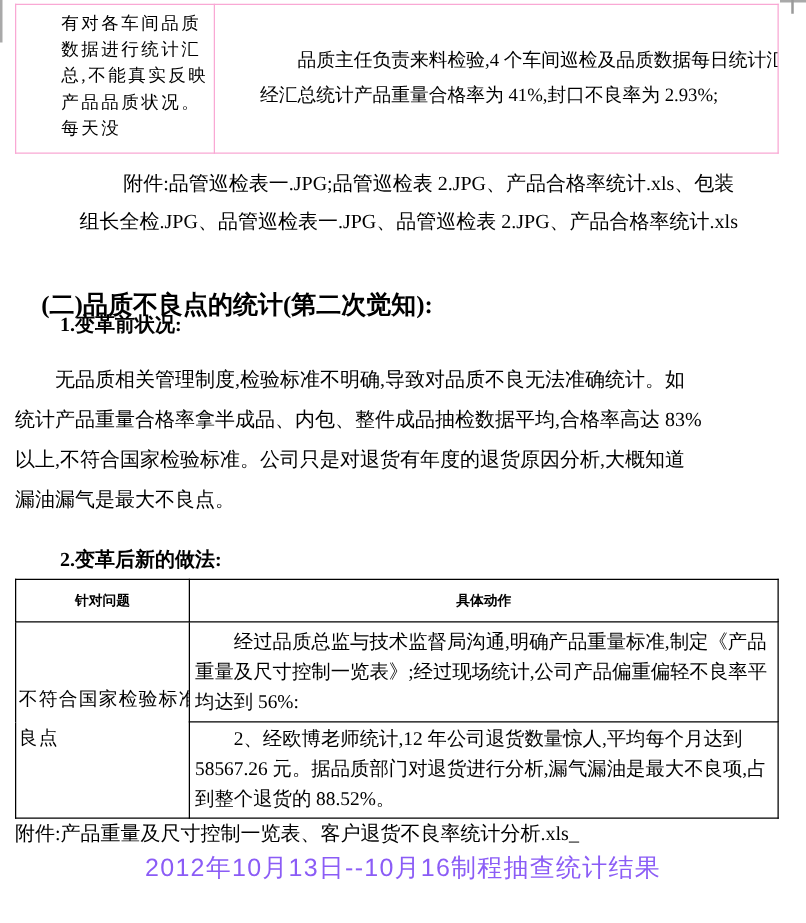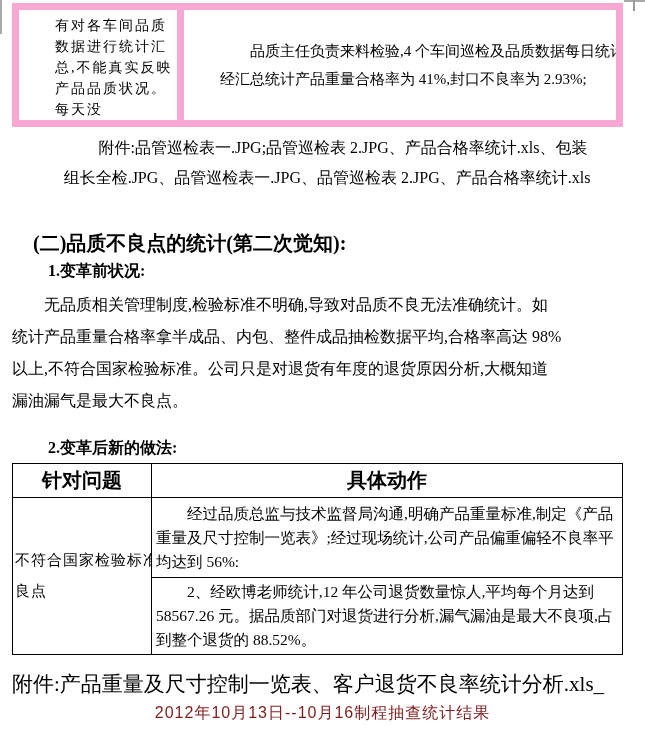--- a/index.html
+++ b/index.html
@@ -16,80 +16,80 @@
   
   .edge-left  { left:0; top:0; width:2px; height:34px; background:#a9a9a9; }
   .edge-tr-h  { left:624px; top:0; width:21px; height:2px; background:#a9a9a9; }
   .edge-tr-v  { left:633px; top:0; width:2px; height:11px; background:#9a9a9a; }
 
   
   #t1 {
     left:12px; top:3px; width:611px; height:120px;
     border-collapse:collapse; table-layout:fixed;
   }
-  #t1 td { border:7px solid #f9a8d4; overflow:hidden;padding-left:36px; }
+  #t1 td { border:1px solid #f9a8d4; overflow:hidden;padding-left:36px; }
   .t1-left {
     width:121px;
     font-size:14px; line-height:21px; letter-spacing:2px;
     white-space:pre; vertical-align:top;
     padding:5px 1px 0 2px;
   }
   .t1-right {
     font-size:15px; line-height:28px;
     white-space:pre; vertical-align:middle;
     padding:2px 2px 2px 1px;
   }
 
   
   .attach1 {
     left:12px; top:133px; width:630px;
     font-size:16px; line-height:30px; white-space:pre;text-align:center;
   }
   .section-heading { left:33px; top:230px; font-size:20px; font-weight:bold; }
   .sub-title { font-size:16px; font-weight:bold; }
-  .sub1-title { left:48px; top:261px; }
+  .sub1-title { left:48px; top:250px; }
   .para1 {
     left:12px; top:289px; width:632px;
     font-size:16px; line-height:32px; white-space:pre;
   }
   .sub2-title { left:48px; top:438px;text-align:center; }
 
   
   #t2 {
     left:12px; top:463px; width:611px;
     border-collapse:collapse; table-layout:fixed;
   }
   #t2 th, #t2 td { border:1px solid #000; overflow:hidden; }
   .r-head { height:34px; }
   .r-1 { height:80px; }
   .r-2 { height:76px; }
-  #t2 th { font-size:20px; font-weight:bold; text-align:center; vertical-align:middle; }
+  #t2 th { font-size:11px; font-weight:bold; text-align:center; vertical-align:middle; }
   .t2-col-problem { width:136px; }
   .t2-problem {
     font-size:15px; line-height:31px; letter-spacing:1px;
     white-space:pre; vertical-align:middle;
     padding:0 1px 0 2px;
   }
   .t2-action {
     font-size:15.5px; line-height:24px;
     white-space:pre; vertical-align:middle;
     padding:2px 2px 2px 4px;
   }
 
   .attach2 {
     left:12px; top:656px; width:630px;
-    font-size:21px; line-height:24px; white-space:pre;margin-top:16px;
+    font-size:16px; line-height:24px; white-space:pre;
   }
 
   .footer-title {
-    left:0; top:703px; width:645px;
+    left:0; top:681px; width:645px;
     text-align:center;
-    font-size:16px; letter-spacing:1px;
+    font-size:20px; letter-spacing:1px;
     font-family:"Liberation Sans","DejaVu Sans",sans-serif;
-    color:#7f1d1d;
+    color:#8b5cf6;
   }
 </style>
 </head>
 <body>
 
 <div class="abs edge-left"></div>
 <div class="abs edge-tr-h"></div>
 <div class="abs edge-tr-v"></div>
 
 <table id="t1" class="abs">
@@ -106,21 +106,21 @@
 </tbody>
   </table>
 
 <div class="abs attach1">　　附件:品管巡检表一.JPG;品管巡检表 2.JPG、产品合格率统计.xls、包装
 组长全检.JPG、品管巡检表一.JPG、品管巡检表 2.JPG、产品合格率统计.xls</div>
 
 <div class="abs section-heading">(二)品质不良点的统计(第二次觉知):</div>
 
 <div class="abs sub-title sub1-title">1.变革前状况:</div>
 <div class="abs para1">　　无品质相关管理制度,检验标准不明确,导致对品质不良无法准确统计。如
-统计产品重量合格率拿半成品、内包、整件成品抽检数据平均,合格率高达 98%
+统计产品重量合格率拿半成品、内包、整件成品抽检数据平均,合格率高达 83%
 以上,不符合国家检验标准。公司只是对退货有年度的退货原因分析,大概知道
 漏油漏气是最大不良点。</div>
 
 <div class="abs sub-title sub2-title">2.变革后新的做法:</div>
 
 <table id="t2" class="abs">
   <tbody>
       <tr class="r-head">
     <th class="t2-col-problem">针对问题</th>
     <th>具体动作</th>

